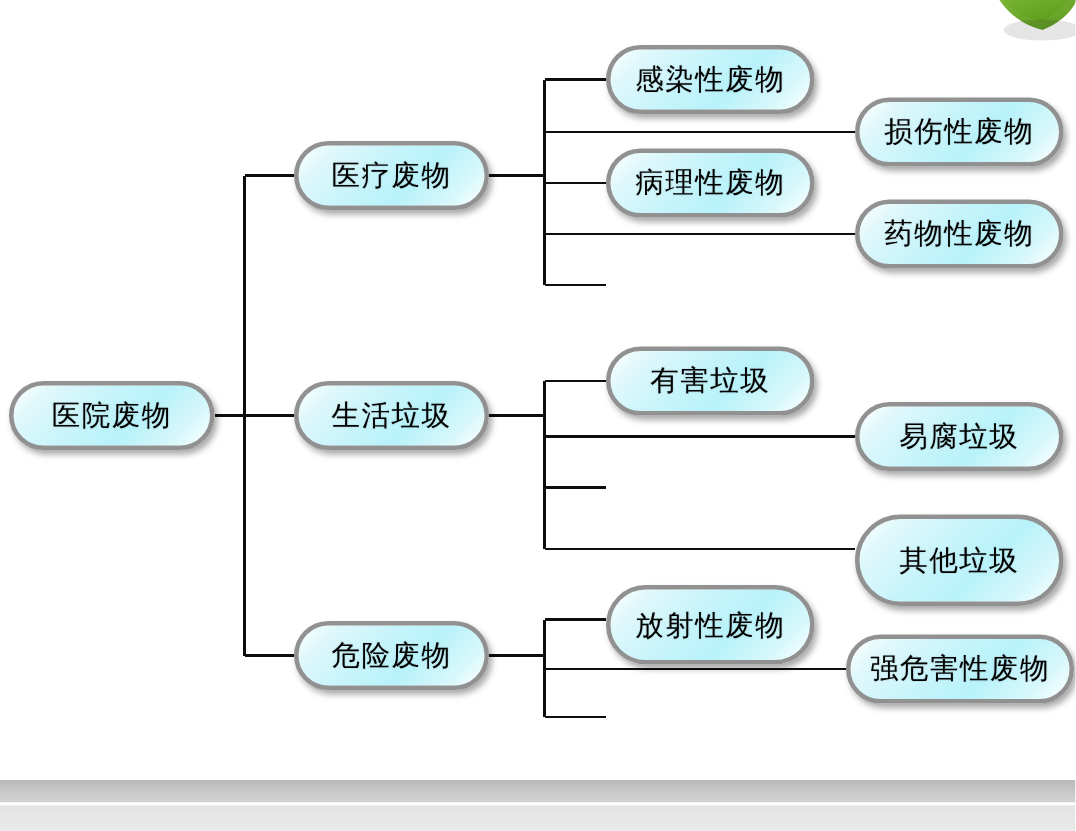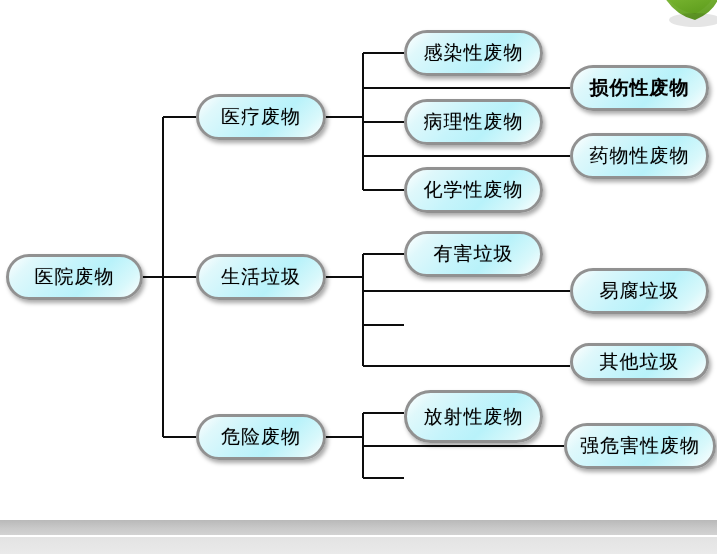--- a/index.html
+++ b/index.html
@@ -163,40 +163,37 @@
     <div class="node level2" style="left:196px; top:254px; width:130px; height:46px;">
       <span>生活垃圾</span>
     </div>
     <div class="node level2" style="left:196px; top:414px; width:130px; height:46px;">
       <span>危险废物</span>
     </div>
 
     <div class="node leaf" style="left:404px; top:30px; width:139px; height:46px;justify-content:center;">
       <span>感染性废物</span>
     </div>
-    <div class="node leaf" style="left:570px; top:65px; width:139px; height:46px;font-weight:bold;">
+    <div class="node leaf" style="left:570px; top:65px; width:139px; height:46px;">
       <span>损伤性废物</span>
     </div>
     <div class="node leaf" style="left:404px; top:99px; width:139px; height:46px;">
       <span>病理性废物</span>
     </div>
     <div class="node leaf" style="left:570px; top:133px; width:139px; height:46px;">
       <span>药物性废物</span>
     </div>
-    <div class="node leaf" style="left:404px; top:167px; width:139px; height:46px;">
-      <span>化学性废物</span>
-    </div>
 
     <div class="node leaf" style="left:404px; top:231px; width:139px; height:46px;">
       <span>有害垃圾</span>
     </div>
     <div class="node leaf" style="left:570px; top:268px; width:139px; height:46px;">
       <span>易腐垃圾</span>
     </div>
-    <div class="node leaf" style="left:570px; top:343px; width:139px; height:38px;">
+    <div class="node leaf" style="left:570px; top:343px; width:139px; height:61px;">
       <span>其他垃圾</span>
     </div>
 
     <div class="node leaf" style="left:404px; top:390px; width:139px; height:53px;">
       <span>放射性废物</span>
     </div>
     <div class="node leaf" style="left:564px; top:423px; width:152px; height:46px;">
       <span>强危害性废物</span>
     </div>
 

